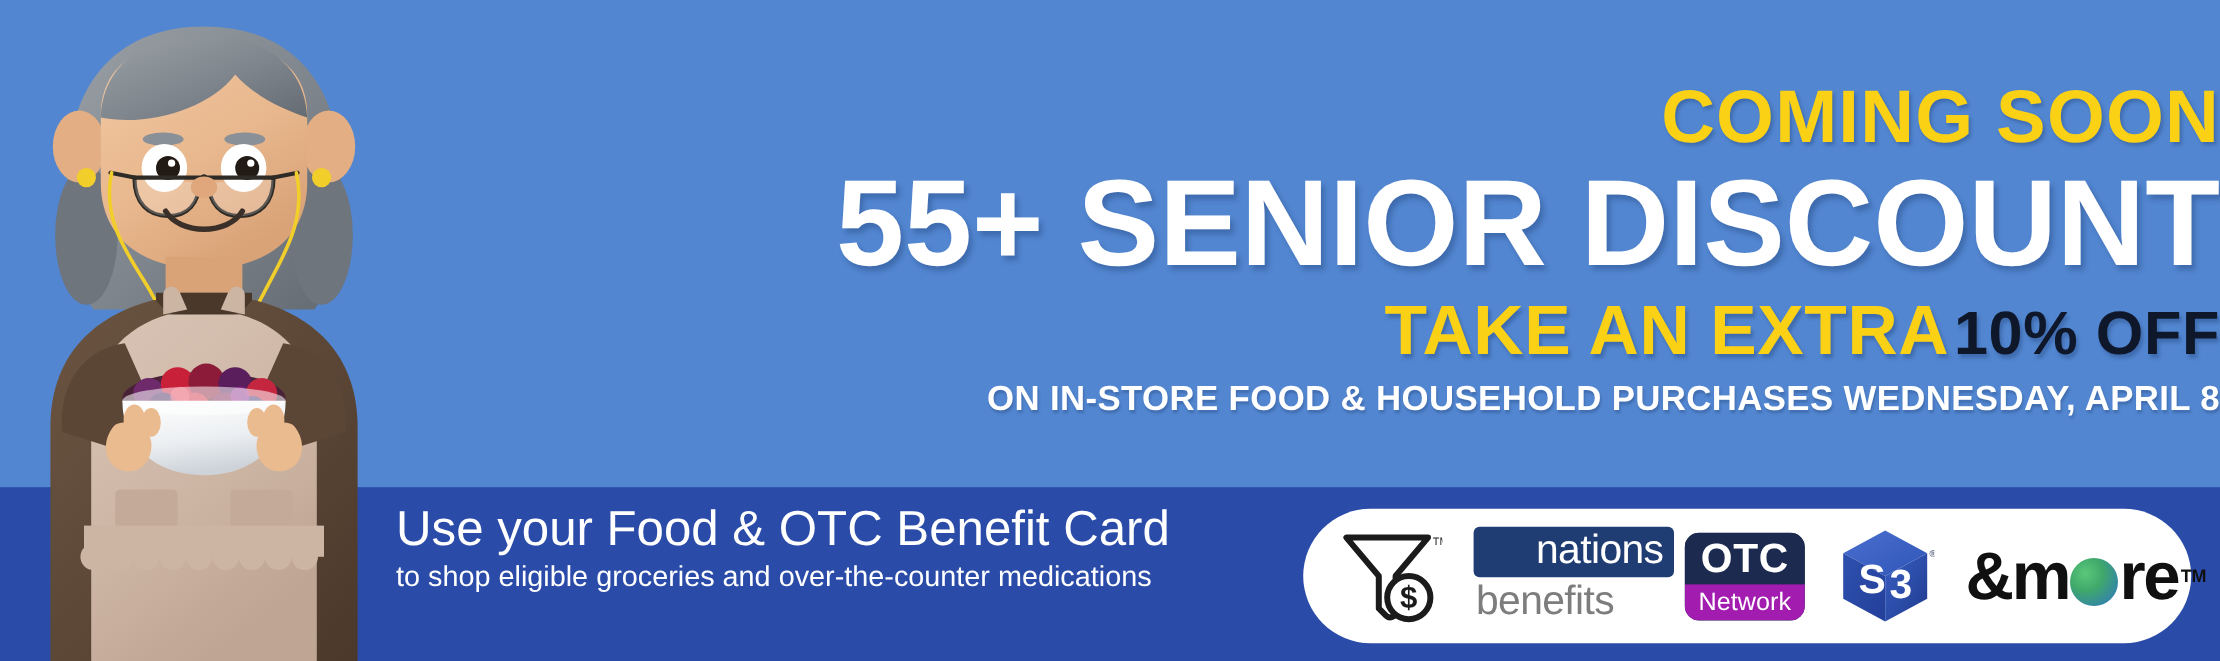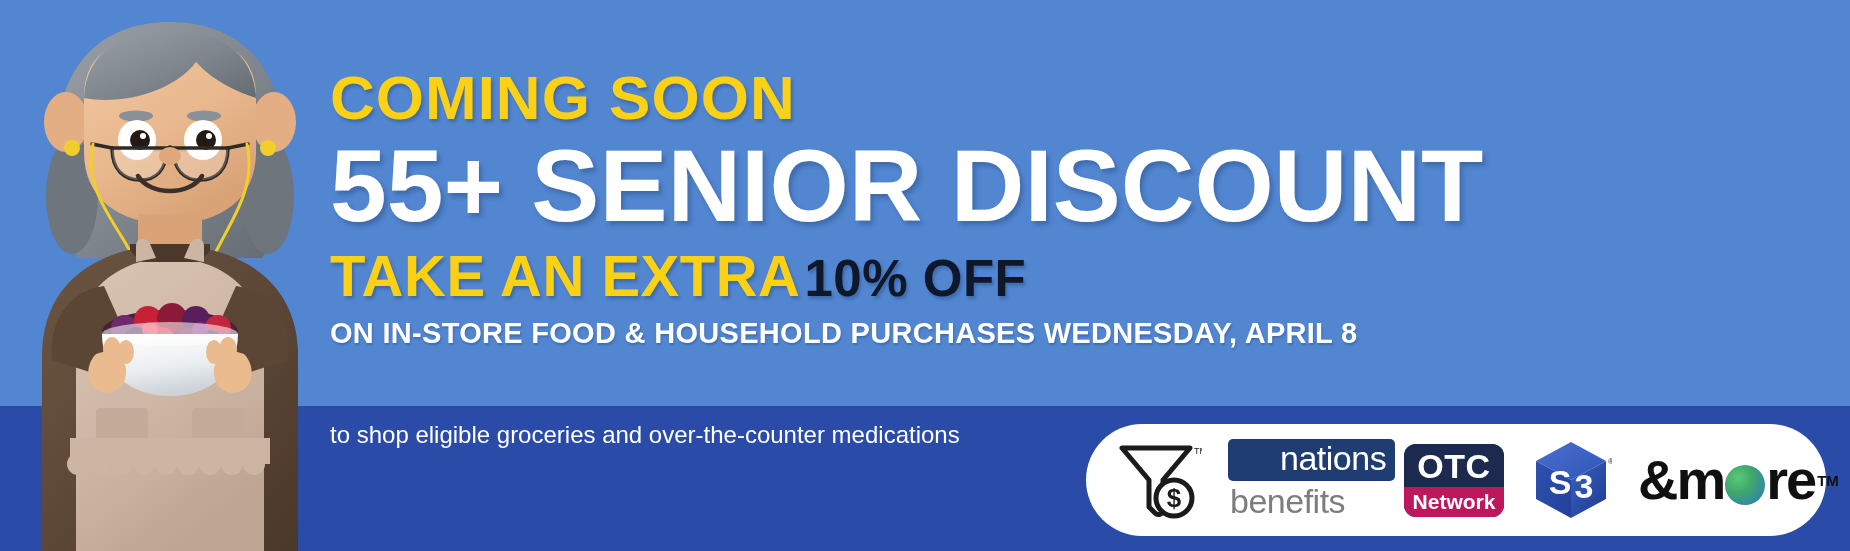--- a/index.html
+++ b/index.html
@@ -44,21 +44,21 @@
   
   .headline-block {
     position: absolute;
     left: 330px;
     top: 0;
     width: 1520px;
     height: 406px;
     z-index: 4;
     display: flex;
     flex-direction: column;
-    align-items: flex-start;
+    align-items: flex-end;
     justify-content: center;
     padding-top: 8px;
   }
 
   .line-coming {
     color: #FBD116;
     font-size: 62px;
     font-weight: 700;
     letter-spacing: 1px;
     line-height: 1.0;
@@ -195,24 +195,24 @@
     background: #1B2A4E;
     color: #FFFFFF;
     font-size: 34px;
     font-weight: 700;
     letter-spacing: 0.5px;
     text-align: center;
     padding: 5px 0 4px 0;
     line-height: 1.0;
   }
   .otc-bottom {
-    background: #be185d;
+    background: #a21caf;
     color: #FFFFFF;
     font-size: 21px;
-    font-weight: 700;
+    font-weight: 400;
     text-align: center;
     padding: 4px 0 5px 0;
     line-height: 1.0;
   }
 
   .logo-s3 { flex: 0 0 auto; width: 82px; height: 84px; }
   .logo-s3 svg { display: block; }
 
   .logo-andmore {
     flex: 0 0 auto;
@@ -391,20 +391,21 @@
   <div class="headline-block">
     <div class="line-coming">COMING SOON</div>
     <div class="line-senior">55+ SENIOR DISCOUNT</div>
     <div class="line-extra">
       <span class="take-part">TAKE AN EXTRA</span><span class="percent-part">10% OFF</span>
     </div>
     <div class="line-fine">ON IN-STORE FOOD &amp; HOUSEHOLD PURCHASES WEDNESDAY, APRIL 8</div>
   </div>
 
   <div class="bottom-text">
+    <div class="bottom-line1">Use your Food &amp; OTC Benefit Card</div>
     <div class="bottom-line2">to shop eligible groceries and over-the-counter medications</div>
   </div>
 
   <div class="logo-pill">
 
     <div class="logo-funnel">
       <svg viewBox="0 0 86 80" xmlns="http://www.w3.org/2000/svg">
         <path d="M6 8 L74 8 L47 40 L47 70 C47 74 42 76 39 73 L33 67 L33 40 Z" fill="none" stroke="#1B1B1B" stroke-width="5" stroke-linejoin="round" stroke-linecap="round"></path>
         <circle cx="58" cy="58" r="18" fill="#FFFFFF" stroke="#1B1B1B" stroke-width="5"></circle>
         <text x="58" y="67" font-family="Liberation Sans, sans-serif" font-size="26" font-weight="700" fill="#1B1B1B" text-anchor="middle">$</text>

